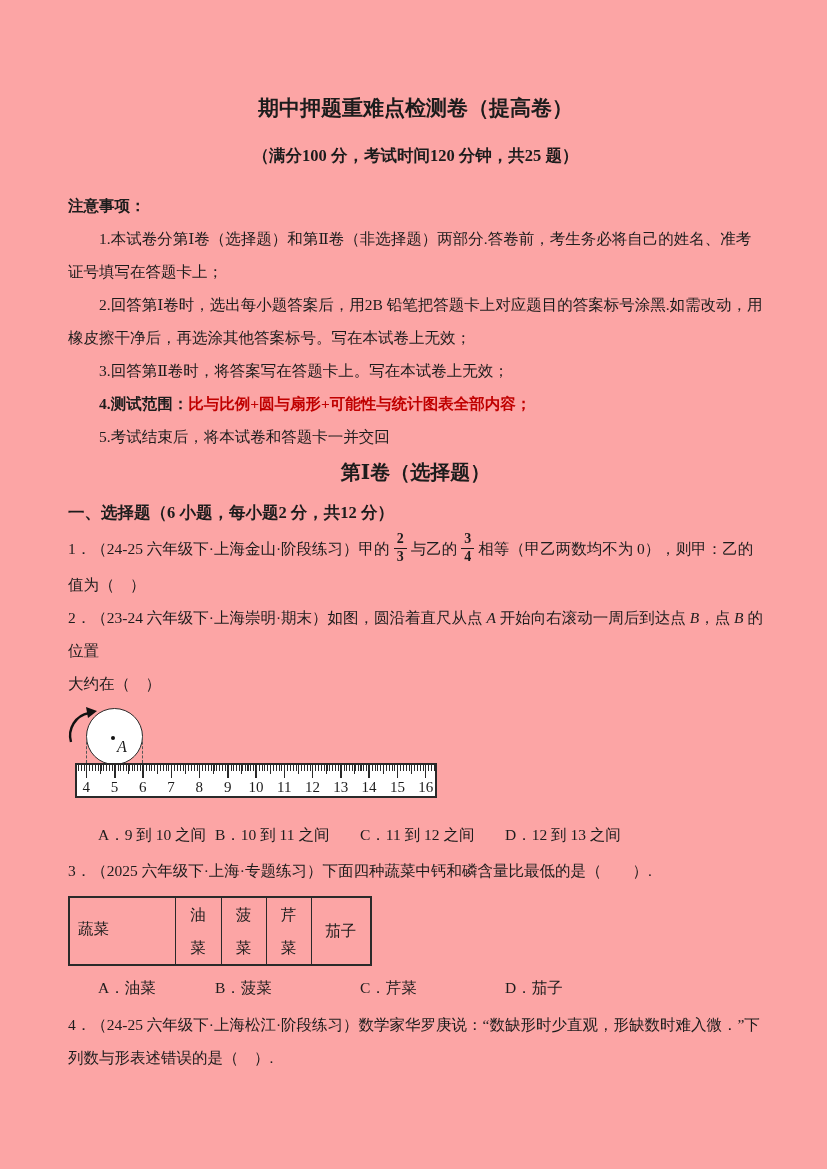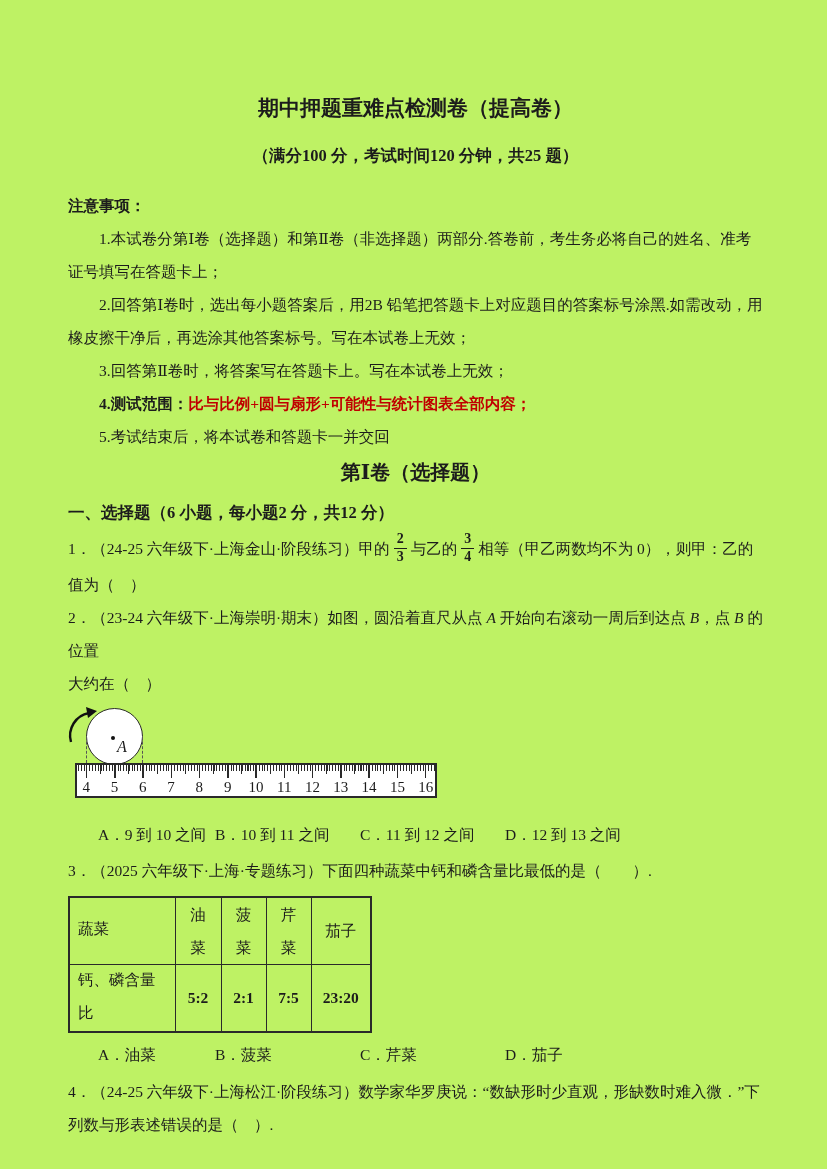--- a/index.html
+++ b/index.html
@@ -3,21 +3,21 @@
 <meta charset="utf-8">
 <style>
   * { box-sizing: border-box; }
   html,body { margin:0; padding:0; background:#ffffff; }
   body {
     width:827px; height:1169px;
     font-family:"Liberation Serif","DejaVu Serif",serif;
     color:#1c1c1c;
     overflow:hidden;
   }
-  .page { position:relative; width:827px; height:1169px; background:#bef264; }
+  .page { position:relative; width:827px; height:1169px; background:#fca5a5; }
   .content { padding:94px 64px 0 68px; }
 
   .title { text-align:center; font-size:21px; font-weight:bold; margin:0 0 21px 0; line-height:29px; }
   .subtitle { text-align:center; font-size:16.5px; font-weight:bold; margin:16px 0 21px 0; line-height:24px; }
 
   .notices { font-size:15.5px; line-height:33px; }
   .notices-heading { font-weight:bold; }
   .notice { text-indent:2em; }
   .scope-label { font-weight:bold; }
   .scope-text { color:#c00000; font-weight:bold; }
@@ -160,27 +160,20 @@
       <p class="q-stem">3．（2025 六年级下·上海·专题练习）下面四种蔬菜中钙和磷含量比最低的是（　　）.</p>
       <table class="veg-table">
         <tbody>
           <tr>
             <td class="c1">蔬菜</td>
             <td class="cn w46">油菜</td>
             <td class="cn w45">菠菜</td>
             <td class="cn w45">芹菜</td>
             <td class="cn w60">茄子</td>
           </tr>
-          <tr>
-            <td class="c1">钙、磷含量比</td>
-            <td class="cn w46 ratio">5:2</td>
-            <td class="cn w45 ratio">2:1</td>
-            <td class="cn w45 ratio">7:5</td>
-            <td class="cn w60 ratio">23:20</td>
-          </tr>
         </tbody>
       </table>
       <div class="opts">
         <span>A．油菜</span>
         <span>B．菠菜</span>
         <span>C．芹菜</span>
         <span>D．茄子</span>
       </div>
     </div>
 

